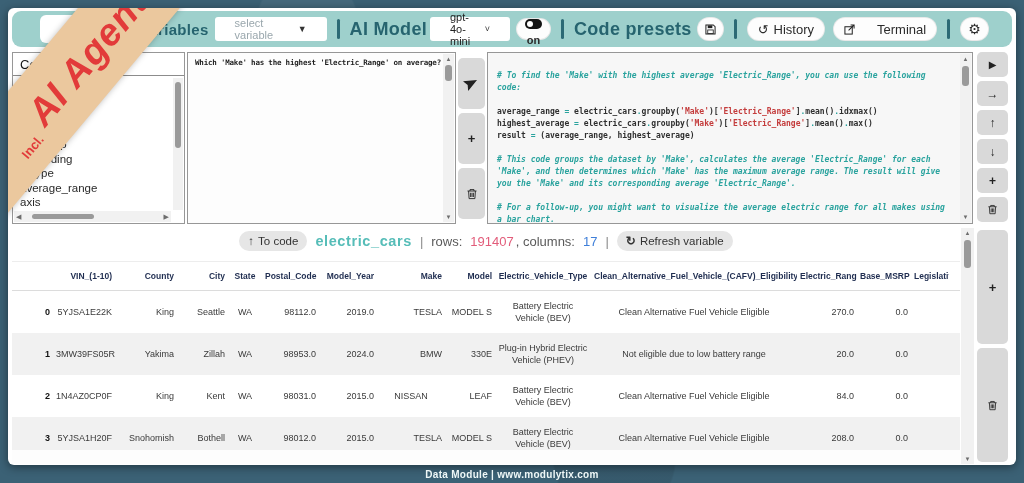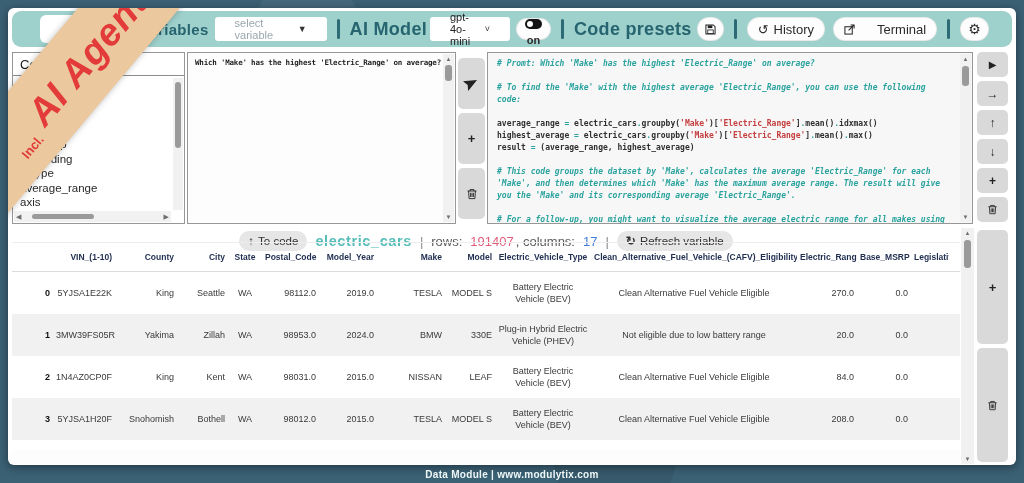--- a/index.html
+++ b/index.html
@@ -97,21 +97,21 @@
   .table-bar { position:absolute; left:4px; top:220px; width:948px; height:26px; display:flex;
                align-items:center; justify-content:center; gap:8px; background:#fff; }
   .chip { background:#e6e6e6; border-radius:11px; height:20px; display:flex; align-items:center;
           gap:4px; padding:0 9px; font-size:11.5px; color:#333; }
   .var-name { color:#56bdb8; font-weight:bold; font-size:14.5px; letter-spacing:.6px; }
   .bar-div { color:#8a8a8a; font-size:13px; }
   .bar-txt { color:#5a5a5a; font-size:13px; }
   .rows-num { color:#e25c7a; font-size:13px; }
   .cols-num { color:#3f7fd9; font-size:13px; }
 
-  .dtable { position:absolute; left:4px; top:234px; width:948px; }
+  .dtable { position:absolute; left:4px; top:253px; width:948px; }
   .trow { display:flex; align-items:center; height:42px; }
   .thead-row { height:30px; border-bottom:1px solid #dcdcdc; border-top:1px solid #ededed; }
   .cell { flex:none; padding:0 3px; font-size:9px; color:#3a3a3a; line-height:12px; overflow:hidden; }
   .thead-row .cell { font-size:8.5px; font-weight:bold; color:#1f2d50; white-space:nowrap; }
   .cell.r { text-align:right; } .cell.c { text-align:center; } .cell.l { text-align:left; }
   .cell.idx { font-weight:bold; color:#111; }
   .trow.stripe { background:#f1f1f1; }
 
   .hstrip { position:absolute; left:4px; top:442px; width:948px; height:14px; background:#fdfdfd; }
 
@@ -222,21 +222,20 @@
     </div>
     <div class="btn">
       <svg width="12" height="12" viewBox="0 0 12 12">
         <path d="M1.5 3h9 M4 3V1.6h4V3 M2.6 3l.5 7.6h5.8L9.4 3 M4.6 4.8v4.2 M6 4.8v4.2 M7.4 4.8v4.2" fill="none" stroke="#222" stroke-width=".9"></path>
       </svg>
     </div>
   </div>
 
   <div class="panel" id="response-panel">
     <div class="resp-body">
-        <div class="rline"><span class="tk-c"># Promt: Which 'Make' has the highest 'Electric_Range' on average?</span></div>
         <div class="rline">&nbsp;</div>
         <div class="rline"><span class="tk-c"># To find the 'Make' with the highest average 'Electric_Range', you can use the following code:</span></div>
         <div class="rline">&nbsp;</div>
         <div class="rline"><span class="tk-i">average_range</span><span class="tk-o"> = </span><span class="tk-i">electric_cars</span><span class="tk-o">.</span><span class="tk-i">groupby</span><span class="tk-p">(</span><span class="tk-s">'Make'</span><span class="tk-p">)[</span><span class="tk-s">'Electric_Range'</span><span class="tk-p">]</span><span class="tk-o">.</span><span class="tk-i">mean</span><span class="tk-p">()</span><span class="tk-o">.</span><span class="tk-i">idxmax</span><span class="tk-p">()</span></div>
         <div class="rline"><span class="tk-i">highest_average</span><span class="tk-o"> = </span><span class="tk-i">electric_cars</span><span class="tk-o">.</span><span class="tk-i">groupby</span><span class="tk-p">(</span><span class="tk-s">'Make'</span><span class="tk-p">)[</span><span class="tk-s">'Electric_Range'</span><span class="tk-p">]</span><span class="tk-o">.</span><span class="tk-i">mean</span><span class="tk-p">()</span><span class="tk-o">.</span><span class="tk-i">max</span><span class="tk-p">()</span></div>
         <div class="rline"><span class="tk-i">result</span><span class="tk-o"> = </span><span class="tk-p">(</span><span class="tk-i">average_range</span><span class="tk-p">, </span><span class="tk-i">highest_average</span><span class="tk-p">)</span></div>
         <div class="rline">&nbsp;</div>
         <div class="rline"><span class="tk-c"># This code groups the dataset by 'Make', calculates the average 'Electric_Range' for each 'Make', and then determines which 'Make' has the maximum average range. The result will give you the 'Make' and its corresponding average 'Electric_Range'.</span></div>
         <div class="rline">&nbsp;</div>
         <div class="rline"><span class="tk-c"># For a follow-up, you might want to visualize the average electric range for all makes using a bar chart.</span></div>
@@ -339,21 +338,21 @@
         <div class="cell l" style="width: 38px;"></div>
       </div>
       <div class="trow">
         <div class="cell r idx" style="width: 41px;">2</div>
         <div class="cell r" style="width: 62px;">1N4AZ0CP0F</div>
         <div class="cell r" style="width: 62px;">King</div>
         <div class="cell r" style="width: 51px;">Kent</div>
         <div class="cell c" style="width: 34px;">WA</div>
         <div class="cell r" style="width: 57px;">98031.0</div>
         <div class="cell r" style="width: 58px;">2015.0</div>
-        <div class="cell r" style="width: 68px;">NISSAN</div>
+        <div class="cell r" style="width: 68px; text-align: center;">NISSAN</div>
         <div class="cell r" style="width: 50px;">LEAF</div>
         <div class="cell c" style="width: 96px;">Battery Electric Vehicle (BEV)</div>
         <div class="cell c" style="width: 206px;">Clean Alternative Fuel Vehicle Eligible</div>
         <div class="cell r" style="width: 60px;">84.0</div>
         <div class="cell r" style="width: 54px;">0.0</div>
         <div class="cell l" style="width: 38px;"></div>
       </div>
       <div class="trow stripe">
         <div class="cell r idx" style="width: 41px;">3</div>
         <div class="cell r" style="width: 62px;">5YJSA1H20F</div>

